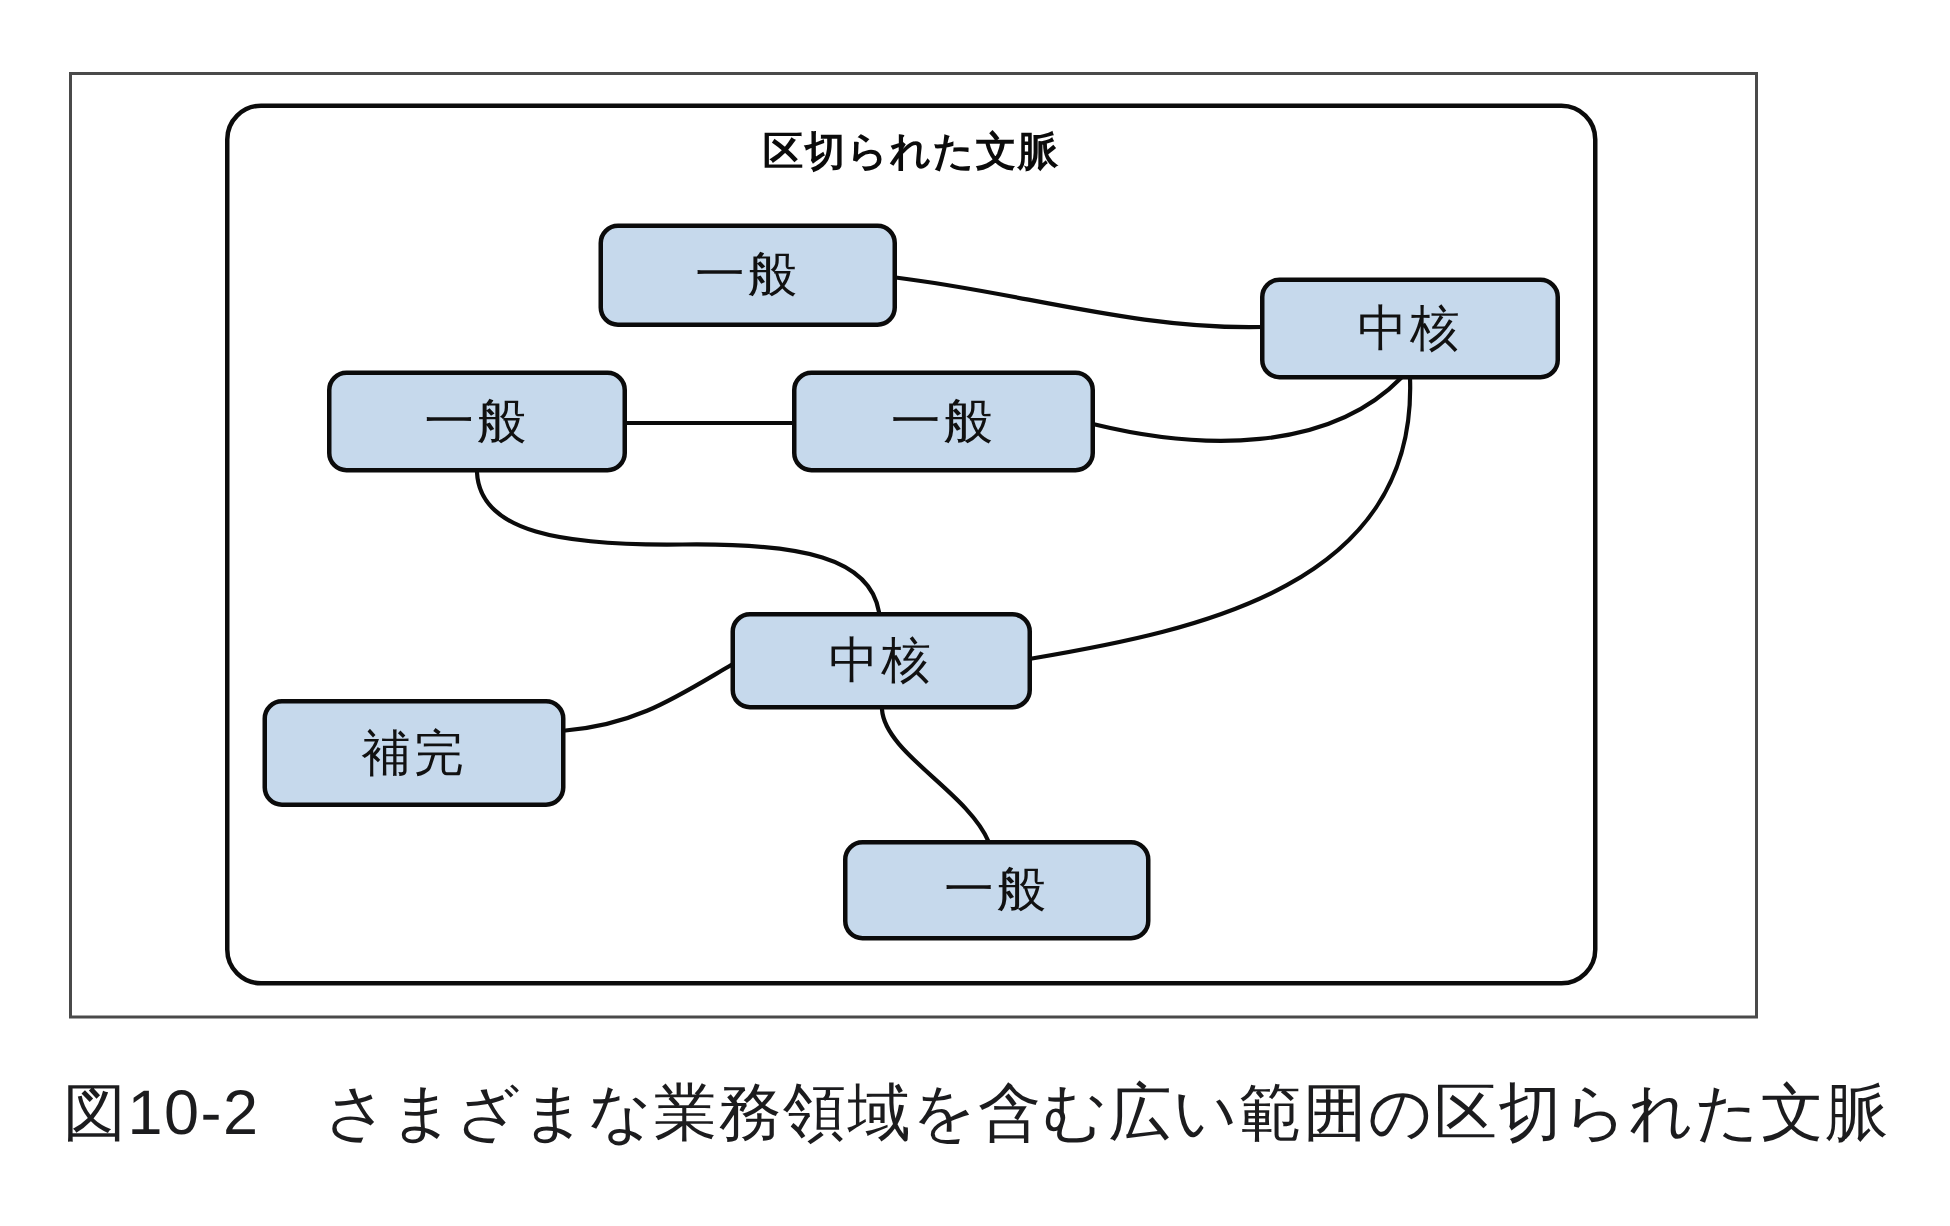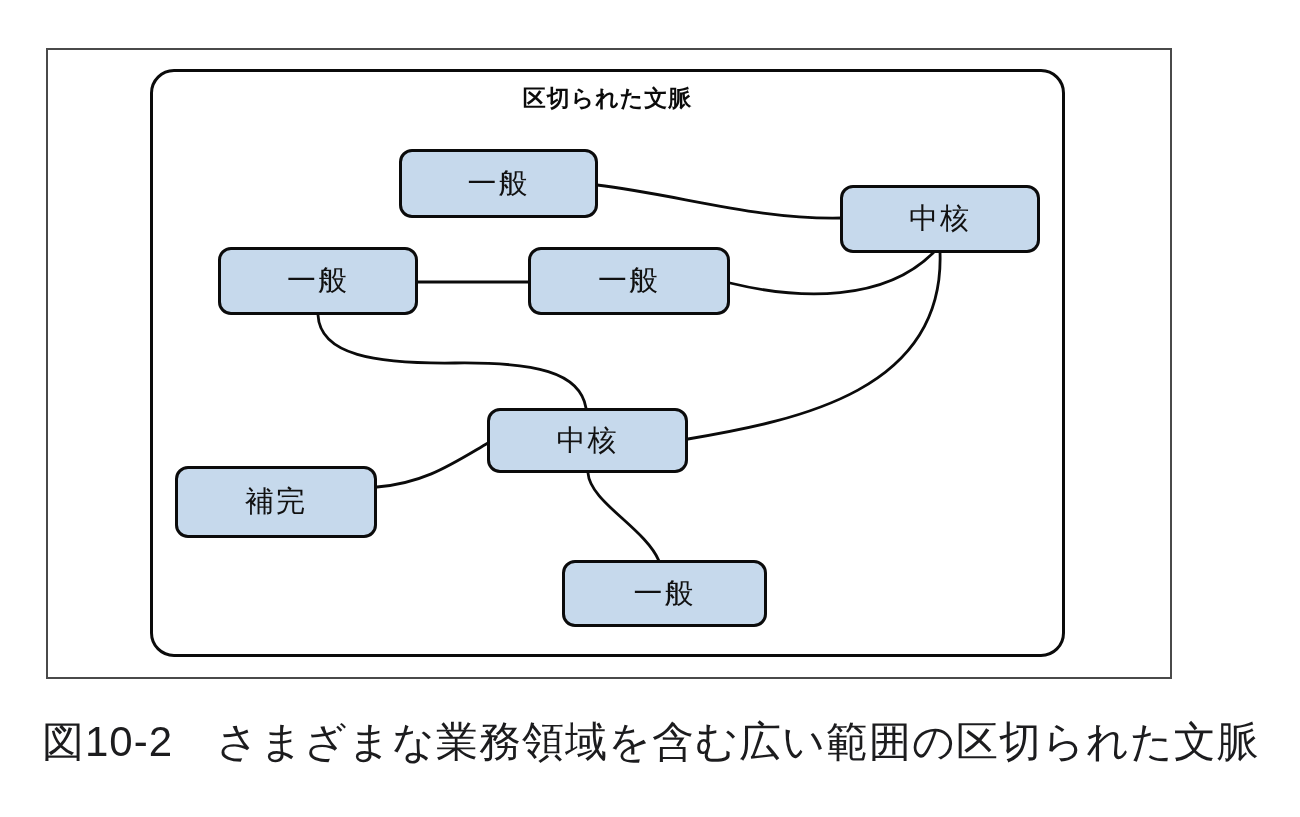--- a/index.html
+++ b/index.html
@@ -28,21 +28,21 @@
     border: 3px solid #0b0b0b;
     border-radius: 24px;
     background: #ffffff;
   }
 
   .frame-title {
     position: absolute;
     left: 150px; top: 83px;
     width: 915px;
     text-align: center;
-    font-size: 23px;
+    font-size: 27px;
     font-weight: 700;
     letter-spacing: 1px;
     color: #0b0b0b;
   }
 
   svg.edges {
     position: absolute;
     left: 0; top: 0;
     width: 1300px; height: 817px;
     pointer-events: none;
@@ -55,21 +55,21 @@
   }
 
   .node {
     position: absolute;
     background: #c6d9ec;
     border: 3px solid #0b0b0b;
     border-radius: 13px;
     display: flex;
     align-items: center;
     justify-content: center;
-    font-size: 29px;
+    font-size: 33px;
     font-weight: 500;
     letter-spacing: 2px;
     color: #111;
   }
   .n-general-top    { left: 399px; top: 149px; width: 199px; height: 69px; }
   .n-core-top-right { left: 840px; top: 185px; width: 200px; height: 68px; }
   .n-general-mid-left   { left: 218px; top: 247px; width: 200px; height: 68px; }
   .n-general-mid-center { left: 528px; top: 247px; width: 202px; height: 68px; }
   .n-core-center    { left: 487px; top: 408px; width: 201px; height: 65px; }
   .n-supporting     { left: 175px; top: 448px; width: 202px; height: 72px; margin-top: 18px; }

